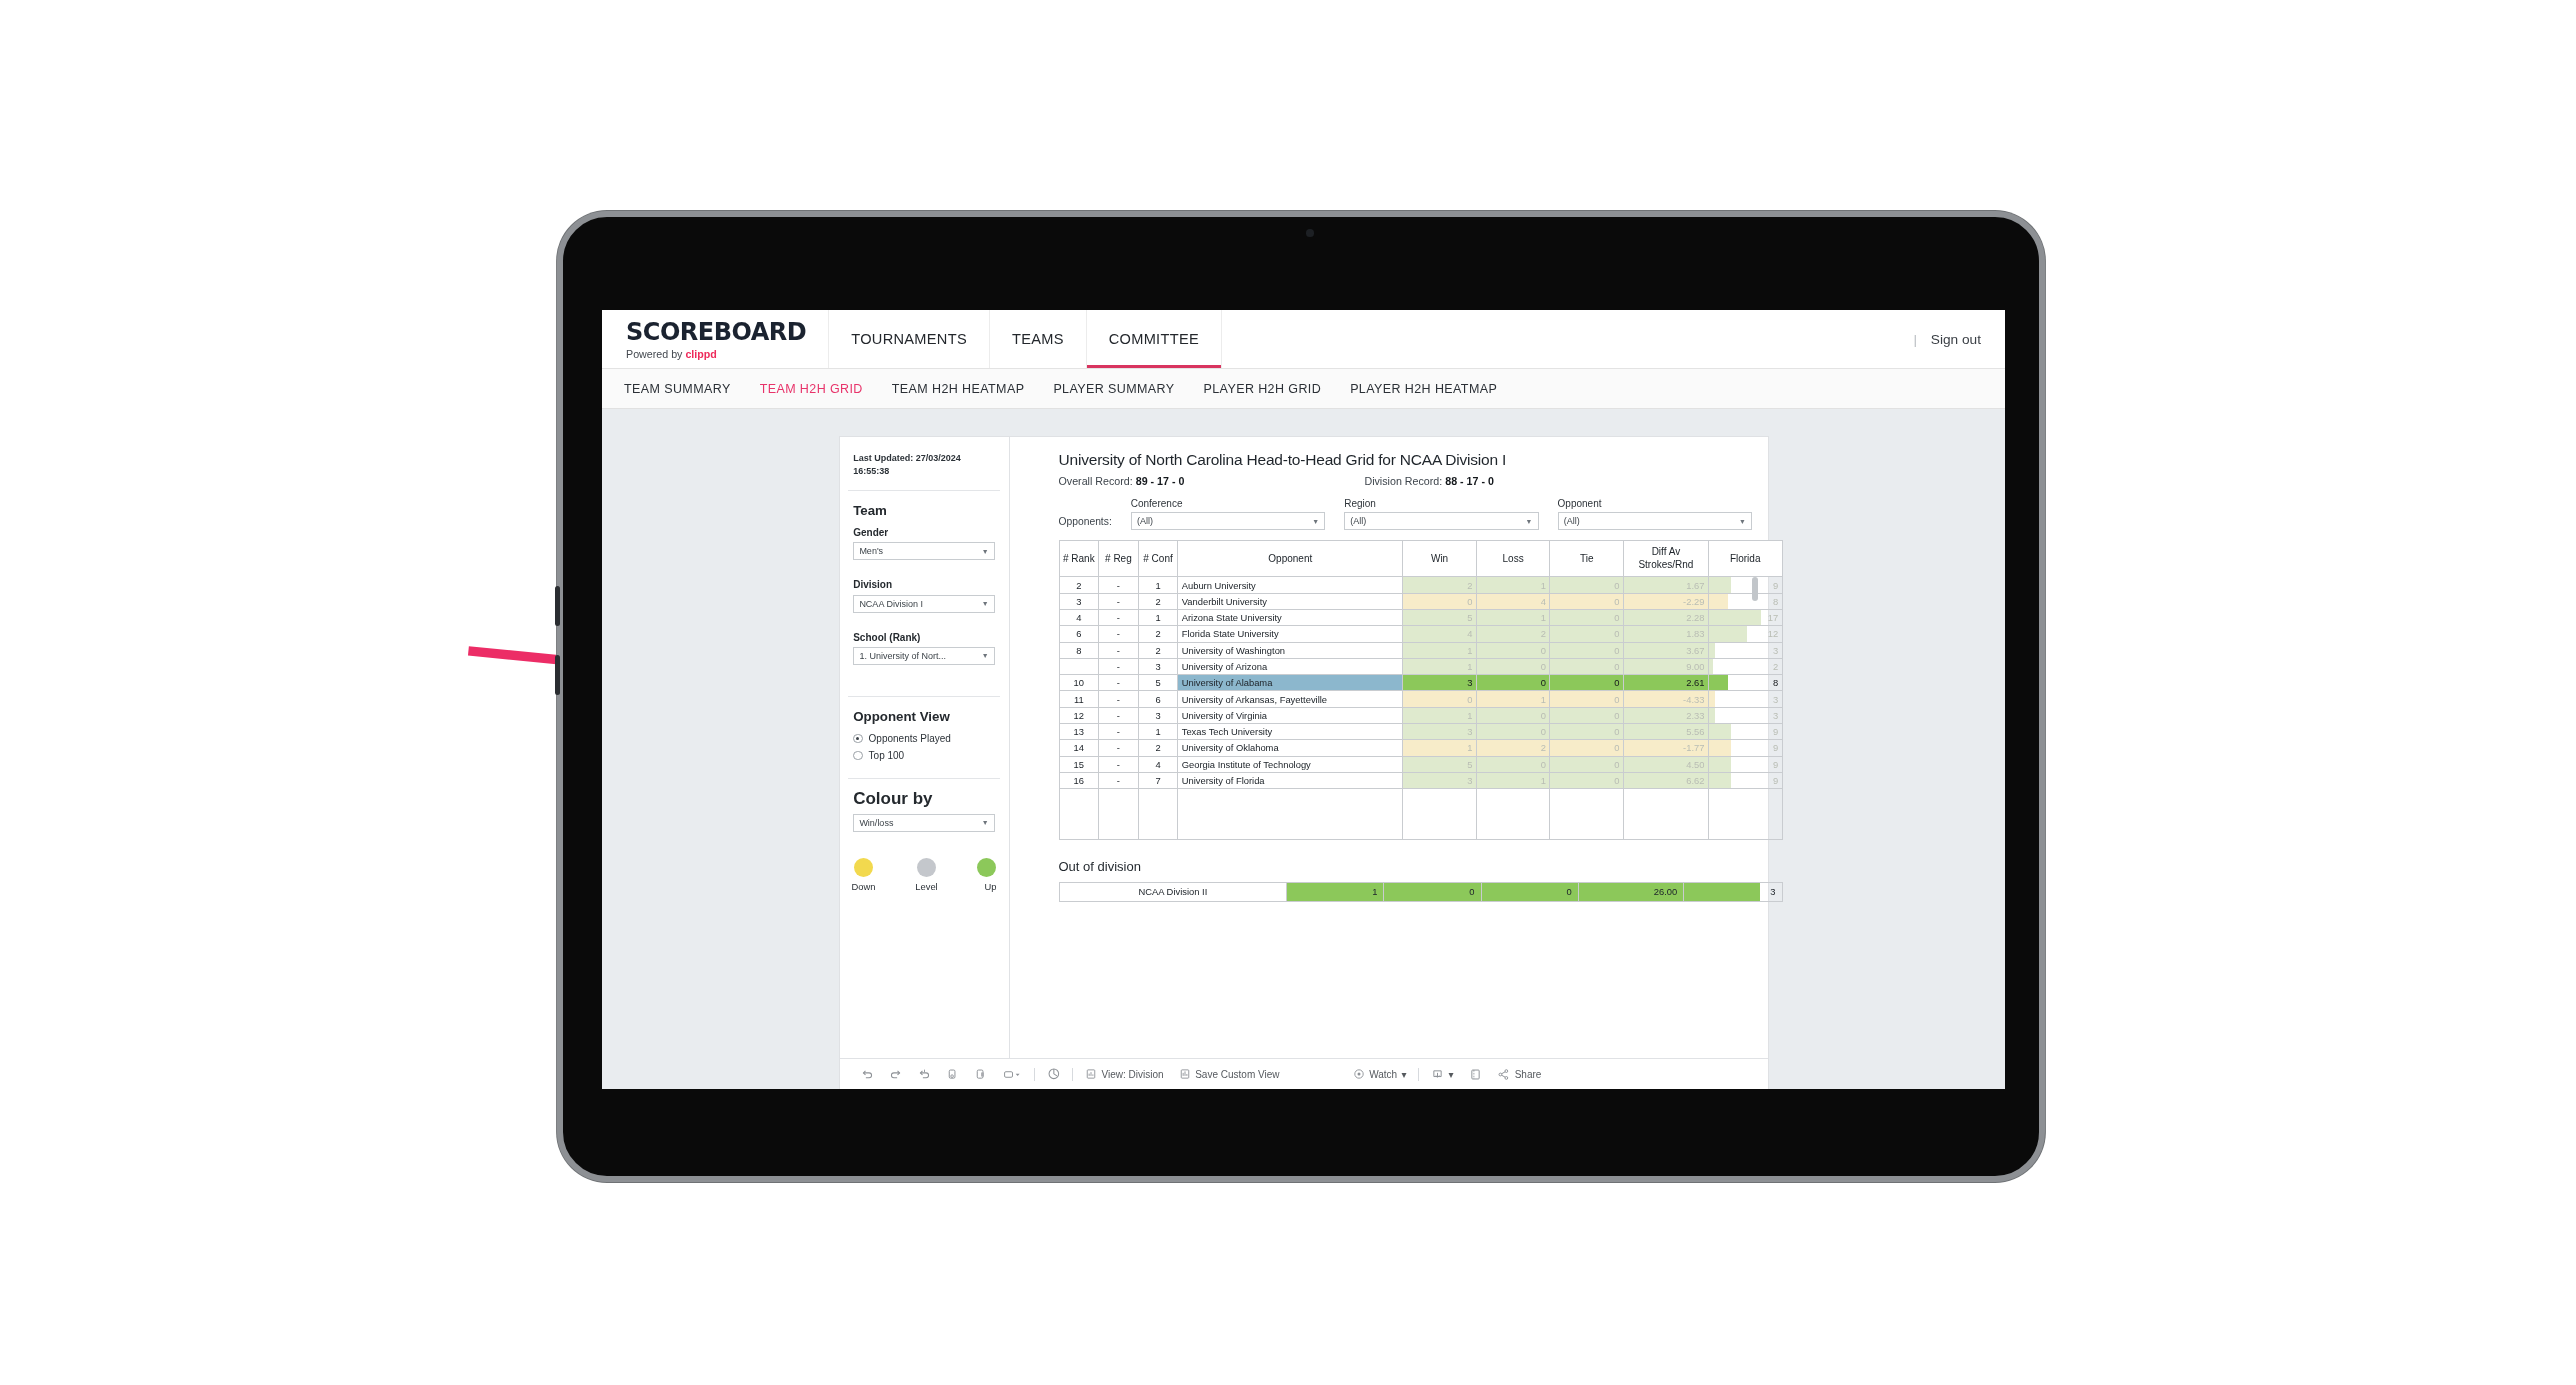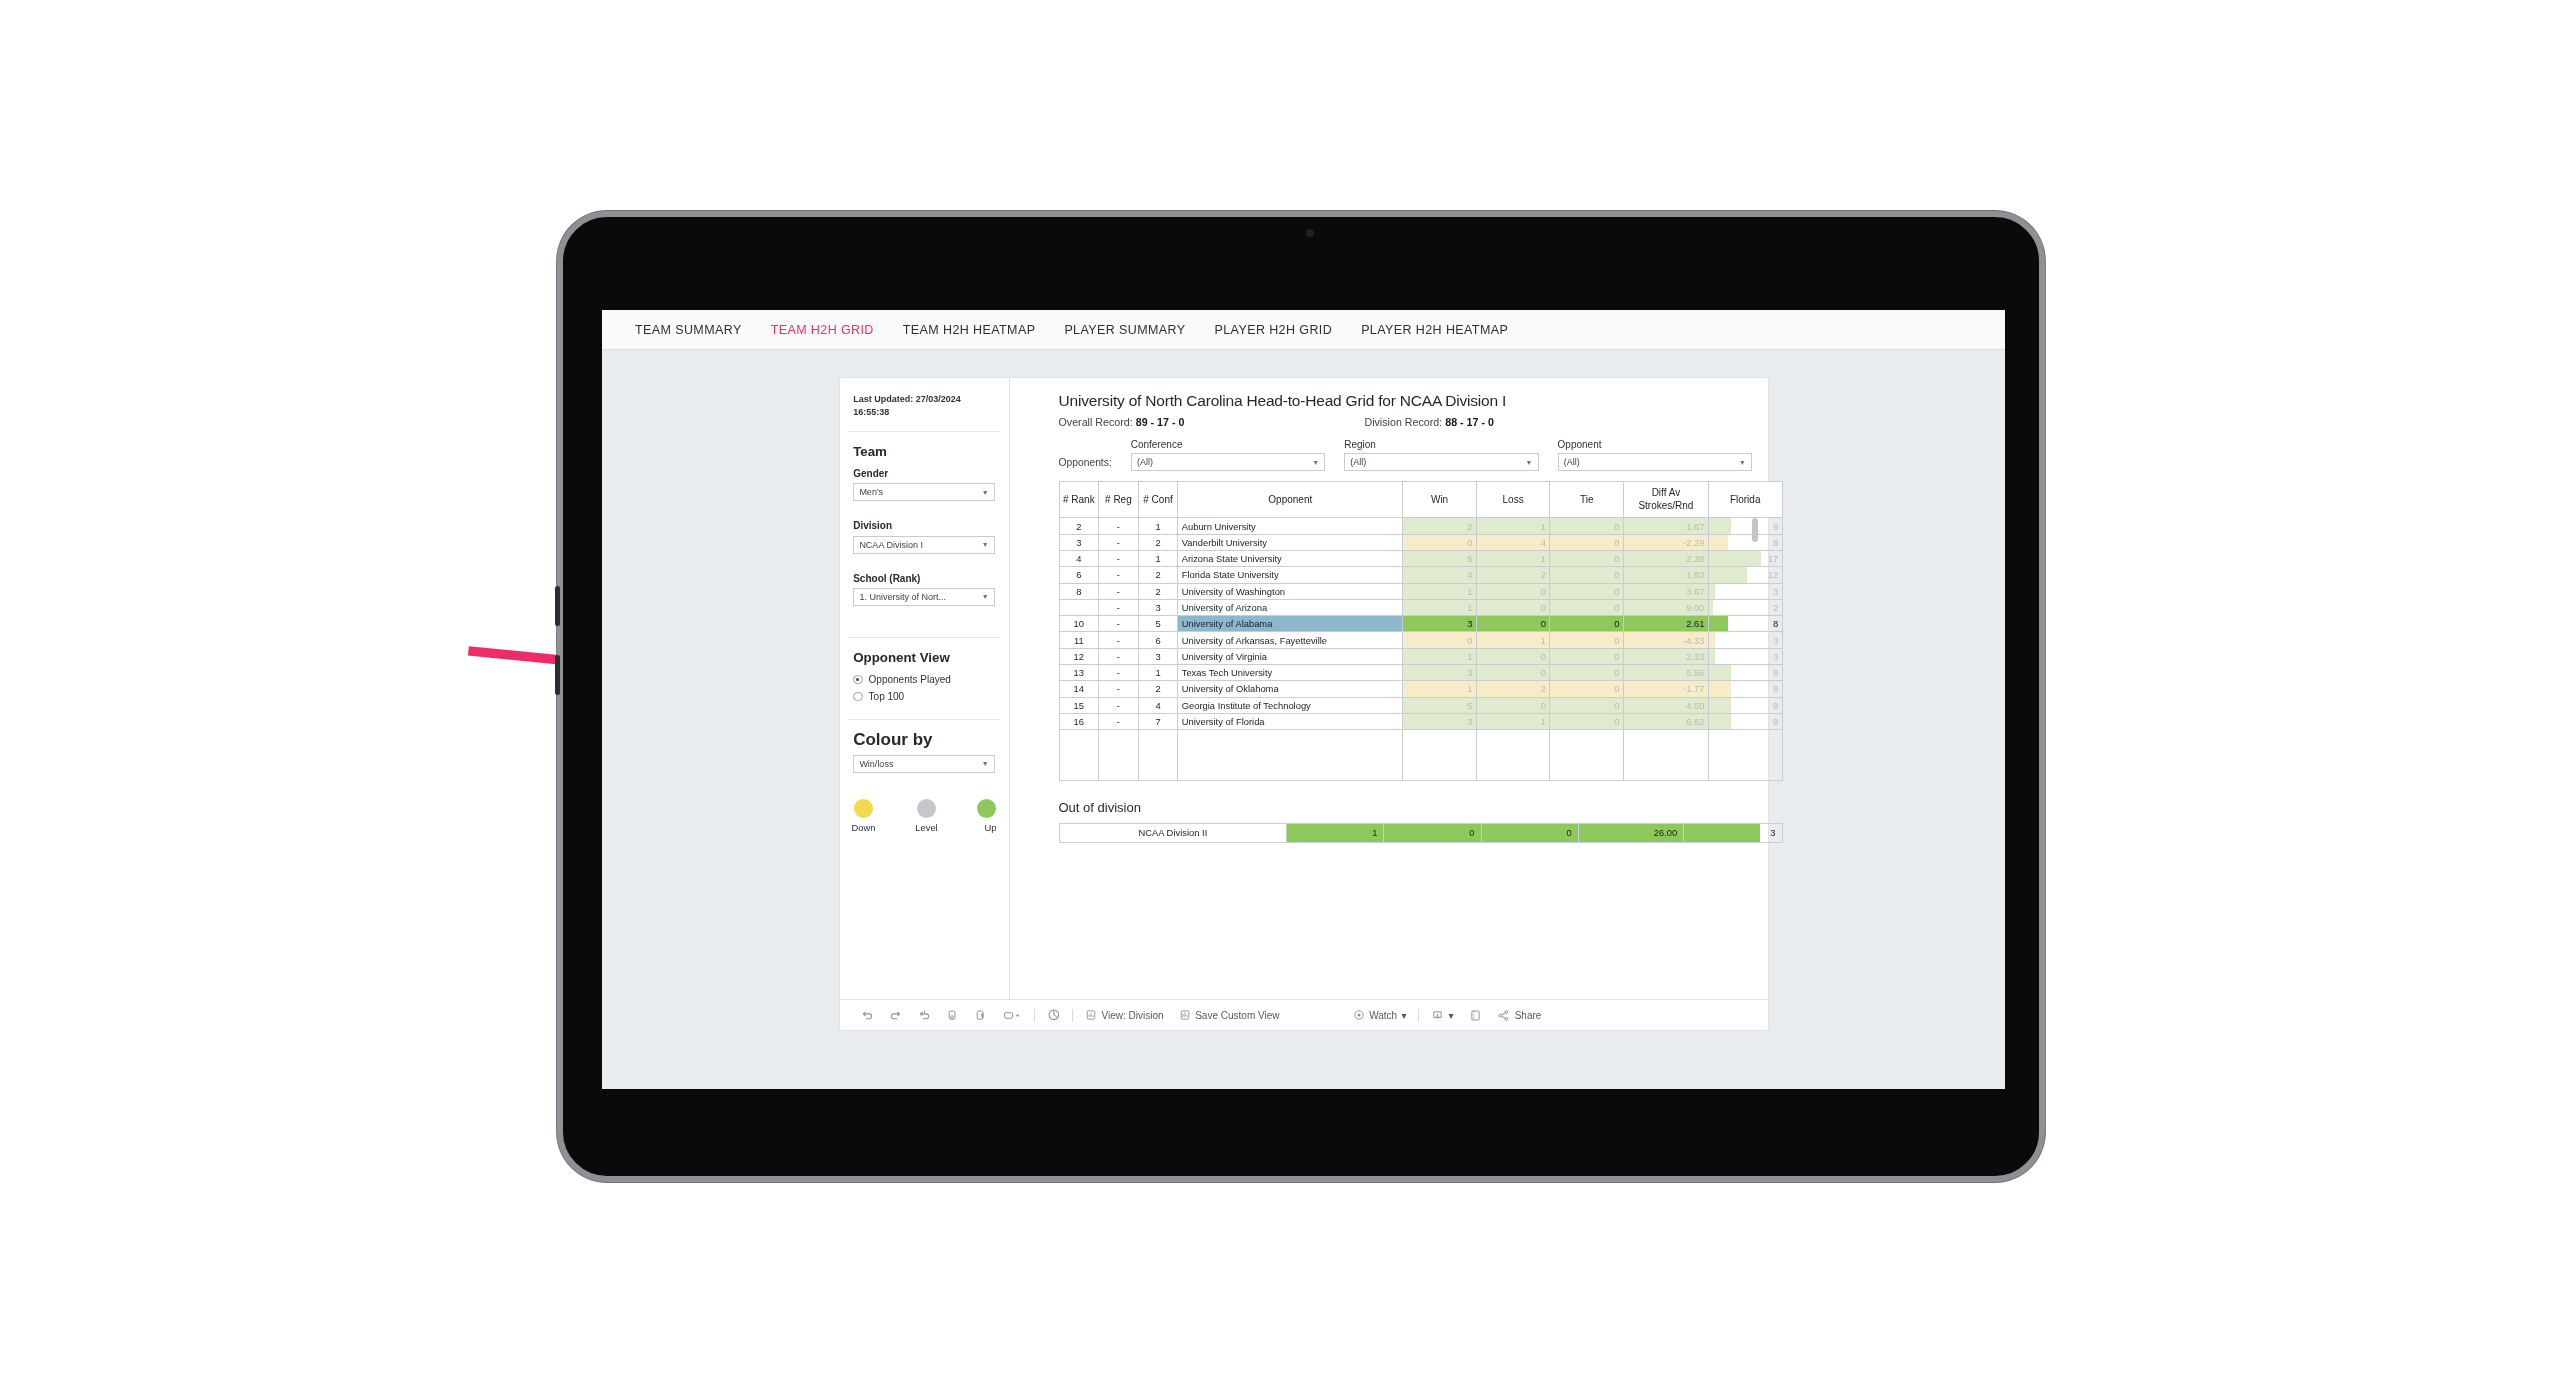--- a/index.html
+++ b/index.html
@@ -48,21 +48,21 @@
   .brand-sub b { color:#ee2b5b; font-weight:bold; }
   .navitem { display:flex; align-items:center; padding:0 22px; font-size:14.6px;
              color:#23272c; letter-spacing:0.3px; border-right:0.9px solid #ececec; position:relative; }
   .navitem.active::after { content:""; position:absolute; left:0; right:0; bottom:0;
                            height:2.6px; background:#d8345f; }
   .appbar-right { margin-left:auto; display:flex; align-items:center; gap:13.7px; padding-right:24px;
                   font-size:13.7px; color:#3a3f45; }
   .vsep { color:#b9bdc2; }
 
   .subbar { height:40px; background:#fafafa; border-bottom:0.9px solid #e1e1e1;
-            display:flex; align-items:center; padding-left:33px; gap:29px; }
+            display:flex; align-items:center; padding-left:22px; gap:29px; }
   .subtab { font-size:12.5px; color:#2b3036; letter-spacing:0.4px; }
   .subtab.active { color:#e8336a; }
 
   
   .workspace { background:#e9ecef; padding:27px 0 0 0; height:680px; }
   .sheet { margin:0 auto; width:930px; background:#fff; border:0.9px solid #dfe1e4;
            display:flex; flex-direction:column; height:654px; }
   .sheet-body { display:flex; flex:1; min-height:0;gap:32px; }
 
   
@@ -149,20 +149,39 @@
     <line x1="545" y1="758" x2="1205" y2="823" stroke="#ec2d66" stroke-width="11" marker-end="url(#ah)"></line>
   </svg>
 
   <div class="tablet">
     <div class="cam" style="left:743px; top:12px;"></div>
     <div class="btn-side" style="left:-7.7px; top:369px;"></div>
     <div class="btn-side" style="left:-7.7px; top:438px;"></div>
 
     <div class="screen">
 
+      <div class="appbar">
+        <div class="brand">
+          <div class="brand-title">SCOREBOARD</div>
+          <div class="brand-sub"><span>Powered by </span><b>clippd</b></div>
+        </div>
+        <div class="navitem">
+            <span>TOURNAMENTS</span>
+          </div>
+        <div class="navitem">
+            <span>TEAMS</span>
+          </div>
+        <div class="navitem active">
+            <span>COMMITTEE</span>
+          </div>
+        <div class="appbar-right">
+          <span class="vsep">|</span>
+          <span>Sign out</span>
+        </div>
+      </div>
 
       <div class="subbar">
         <div class="subtab">TEAM SUMMARY</div>
         <div class="subtab active">TEAM H2H GRID</div>
         <div class="subtab">TEAM H2H HEATMAP</div>
         <div class="subtab">PLAYER SUMMARY</div>
         <div class="subtab">PLAYER H2H GRID</div>
         <div class="subtab">PLAYER H2H HEATMAP</div>
       </div>
 

